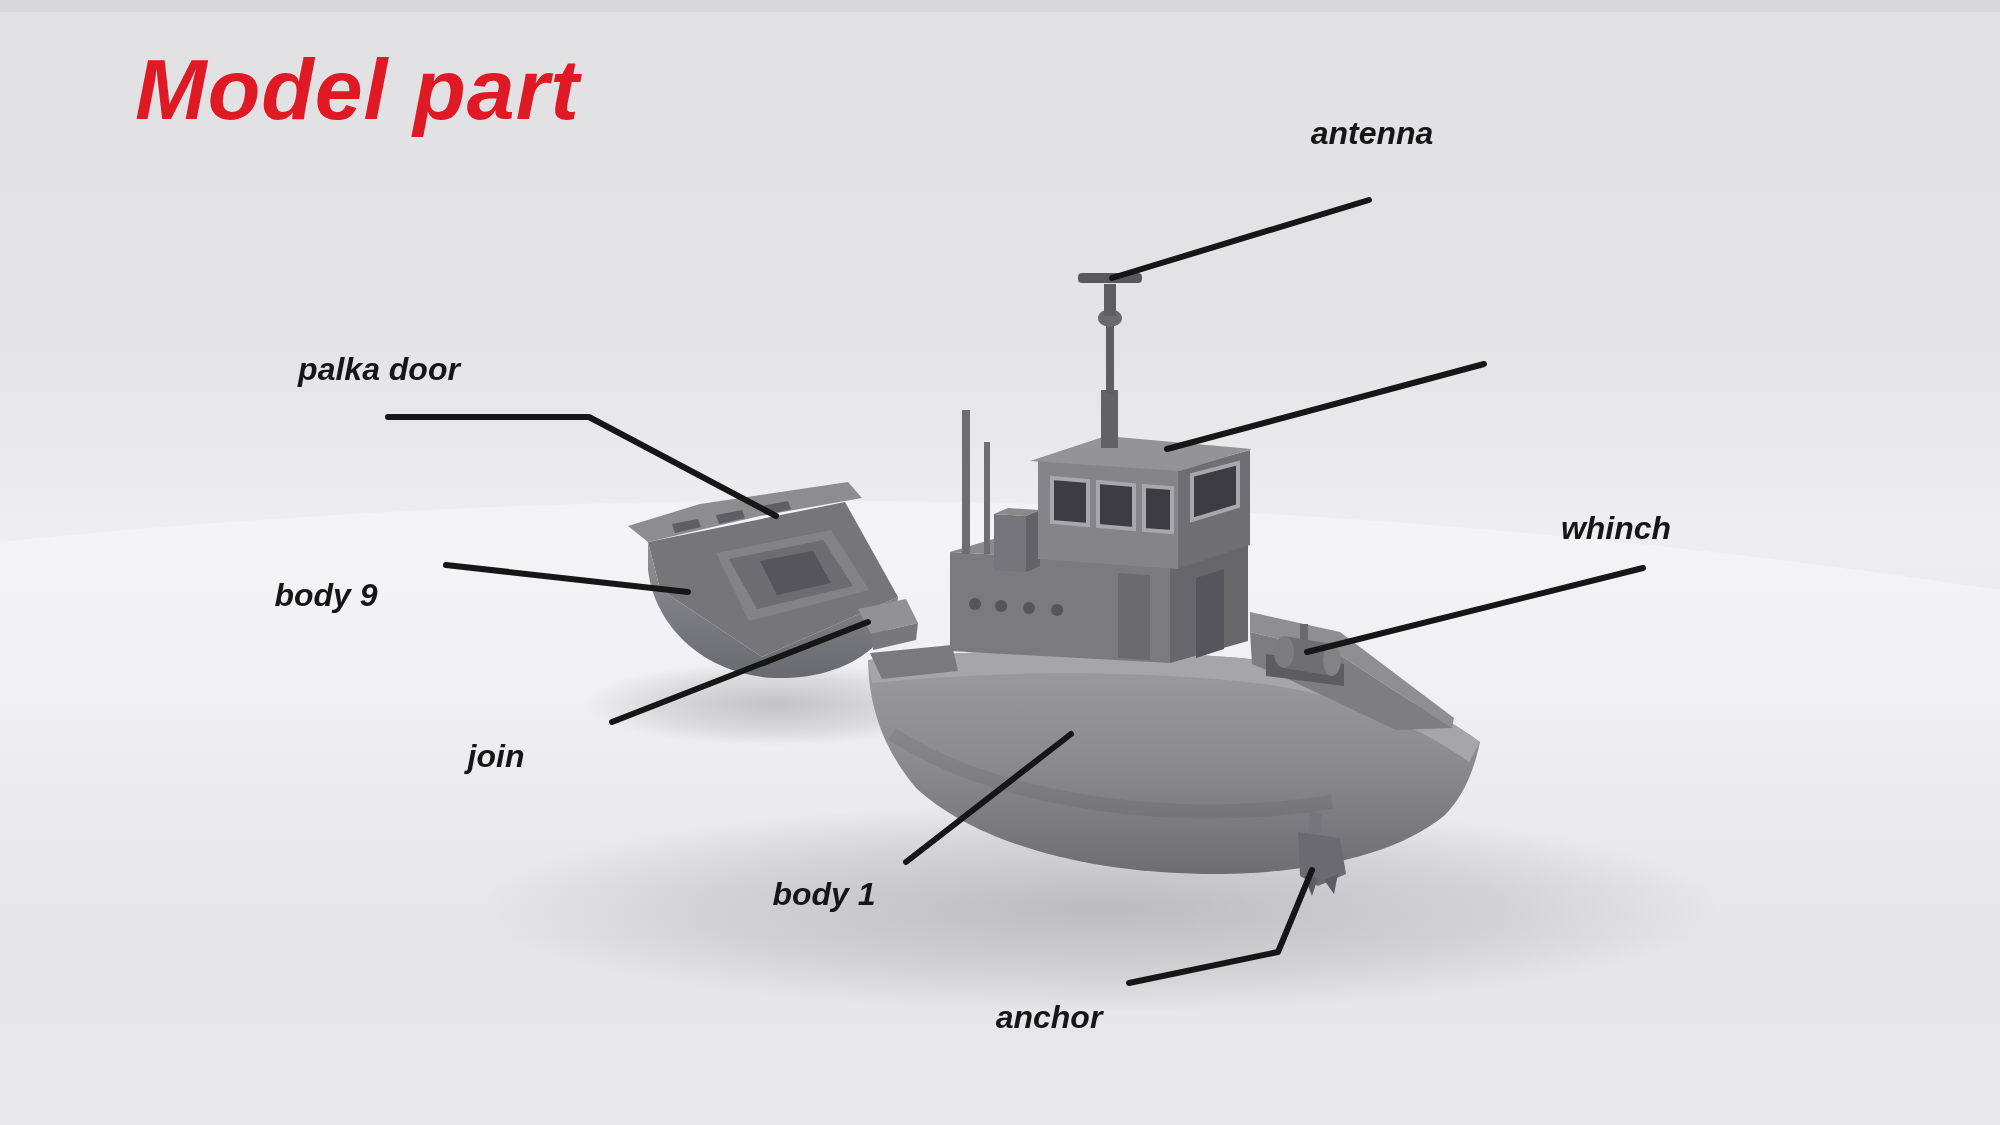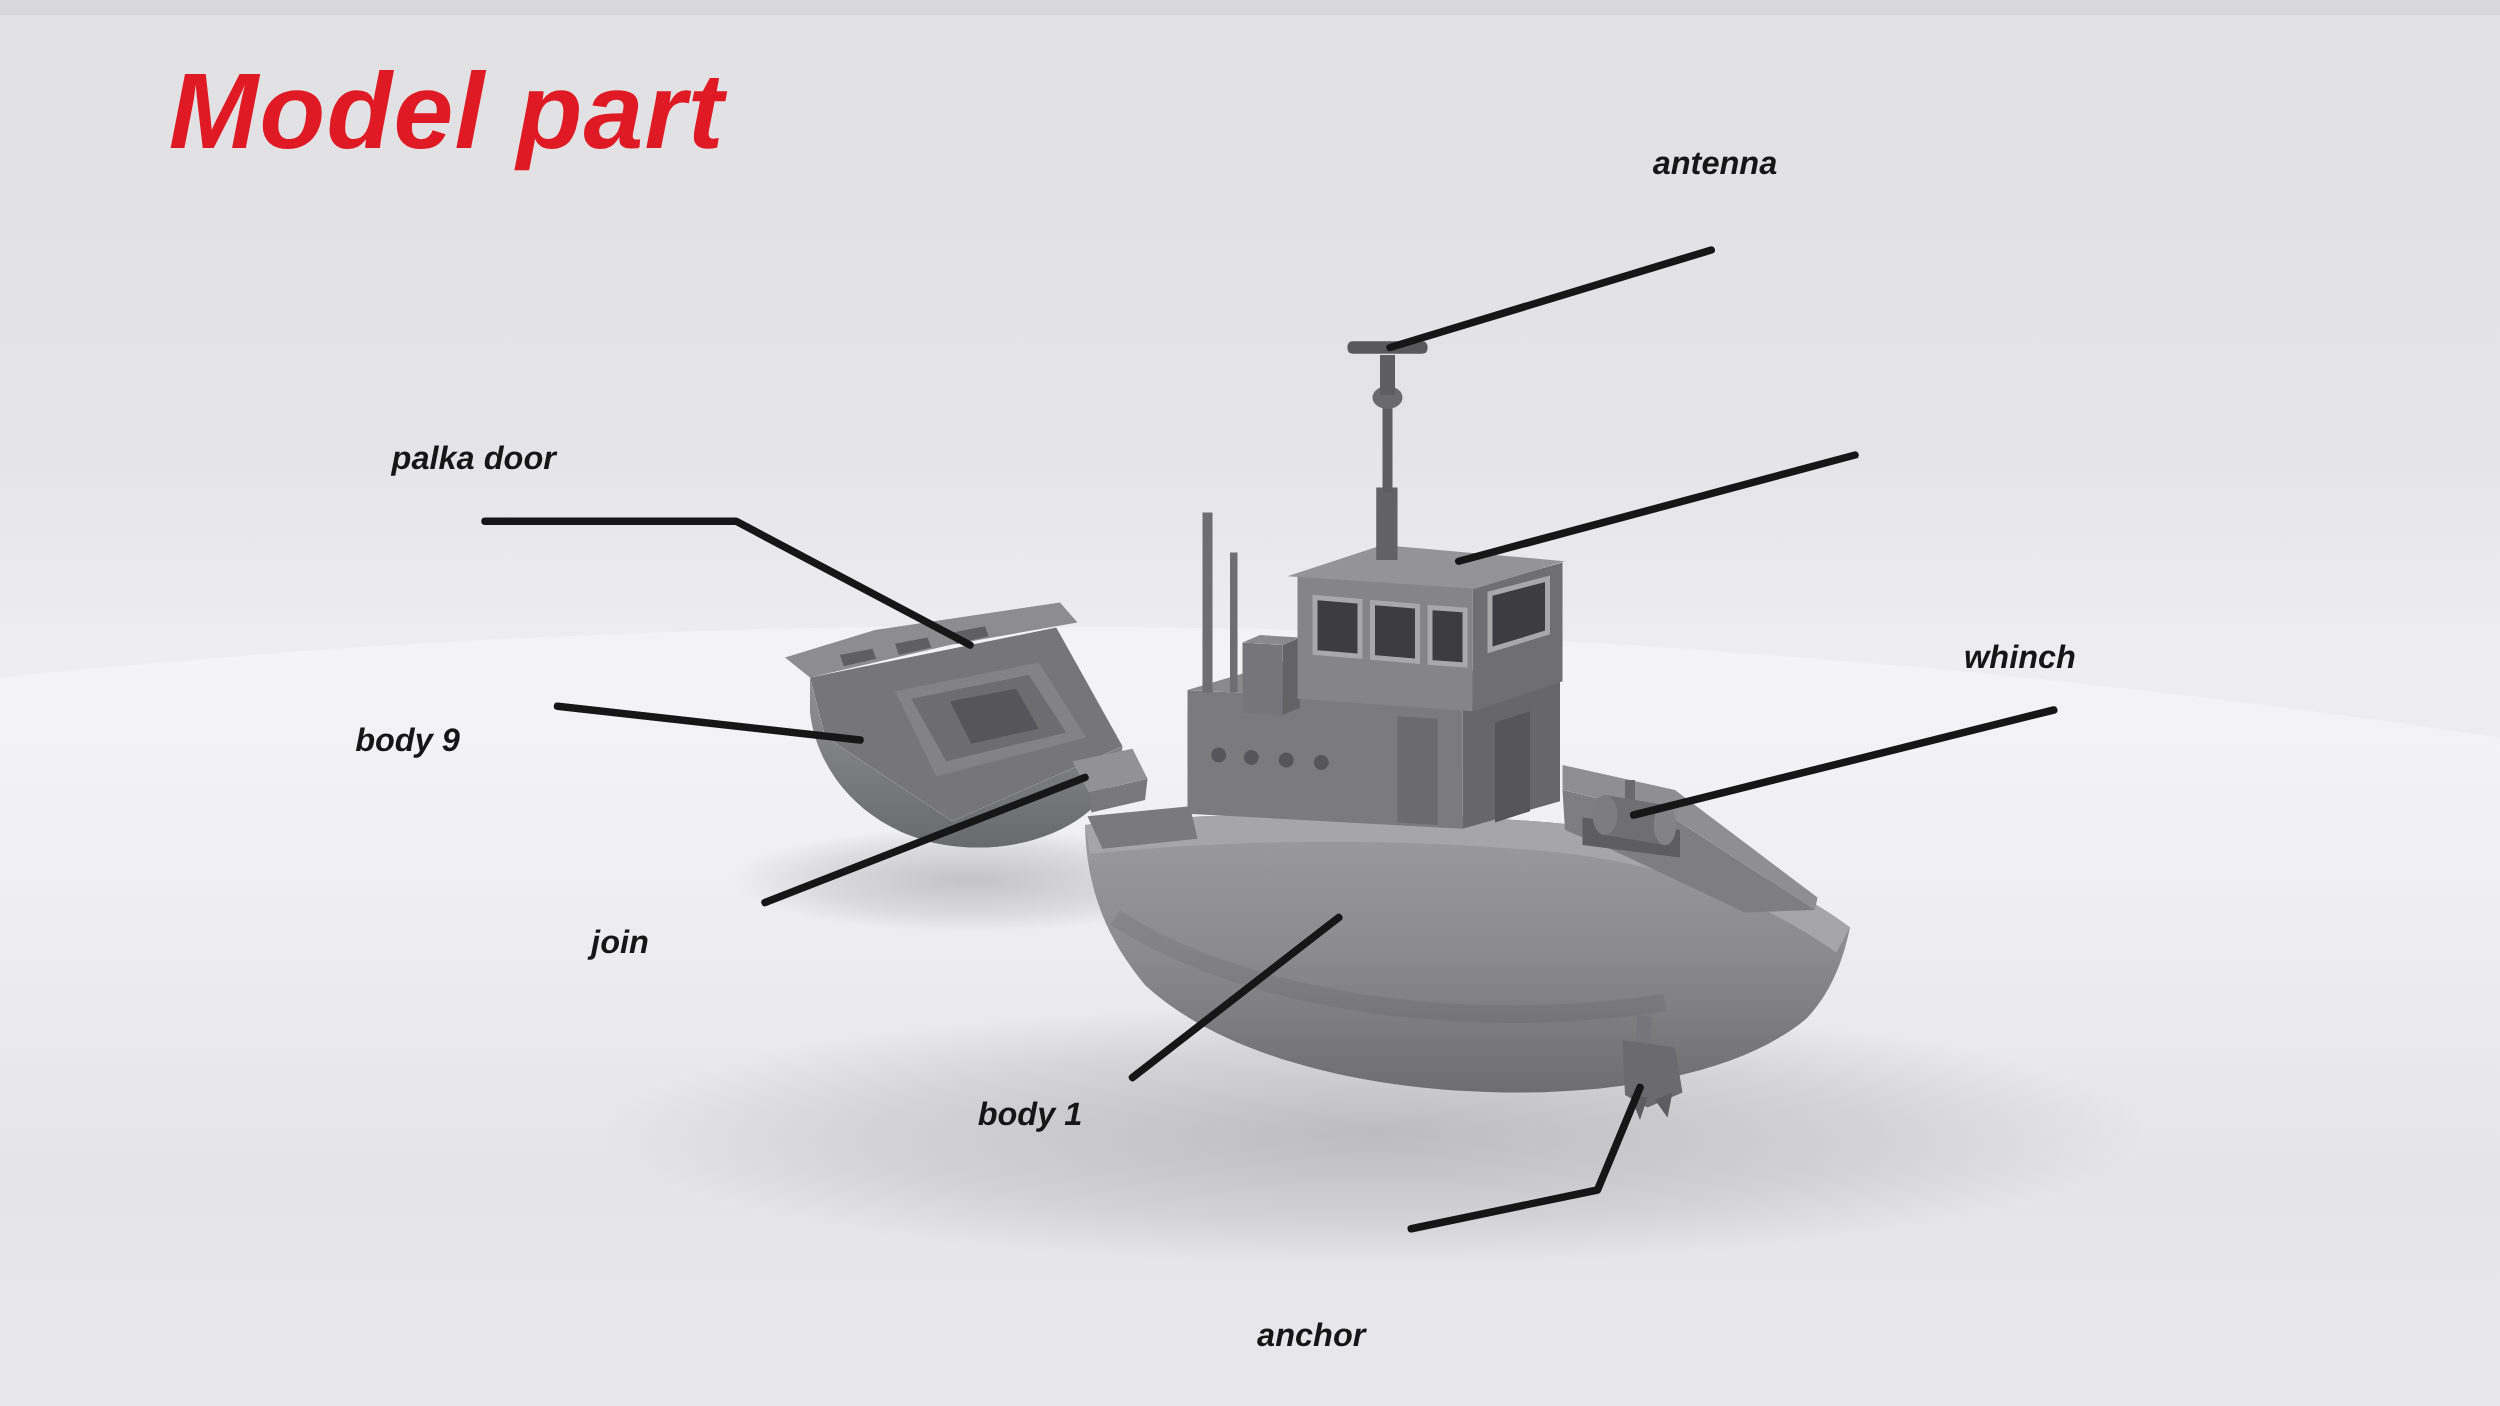--- a/index.html
+++ b/index.html
@@ -33,34 +33,34 @@
     font-size: 86px;
     font-weight: bold;
     font-style: italic;
     letter-spacing: 1px;
     color: #e01a24;
     white-space: nowrap;
   }
   .label {
     position: absolute;
     transform: translateX(-50%);
-    font-size: 26px;
+    font-size: 32px;
     font-weight: bold;
     font-style: italic;
     color: #161616;
     white-space: nowrap;
   }
   #lbl-antenna        { left: 1372px; top: 103px; }
   #lbl-super-structure{ left: 1584px; top: 284px; }
   #lbl-whinch         { left: 1616px; top: 498px; text-align: center; }
   #lbl-palka-door     { left: 379px;  top: 339px; }
   #lbl-body2          { left: 326px;  top: 565px; }
   #lbl-join           { left: 496px;  top: 726px; }
   #lbl-body1          { left: 824px;  top: 864px; }
-  #lbl-anchor         { left: 1049px; top: 1041px; text-align: center; }
+  #lbl-anchor         { left: 1049px; top: 987px; text-align: center; }
   .leader {
     stroke: #161616;
     stroke-width: 6;
     fill: none;
     stroke-linecap: round;
     stroke-linejoin: round;
   }
   .win {
     fill: #3d3d41;
     stroke: #a8a8ab;

